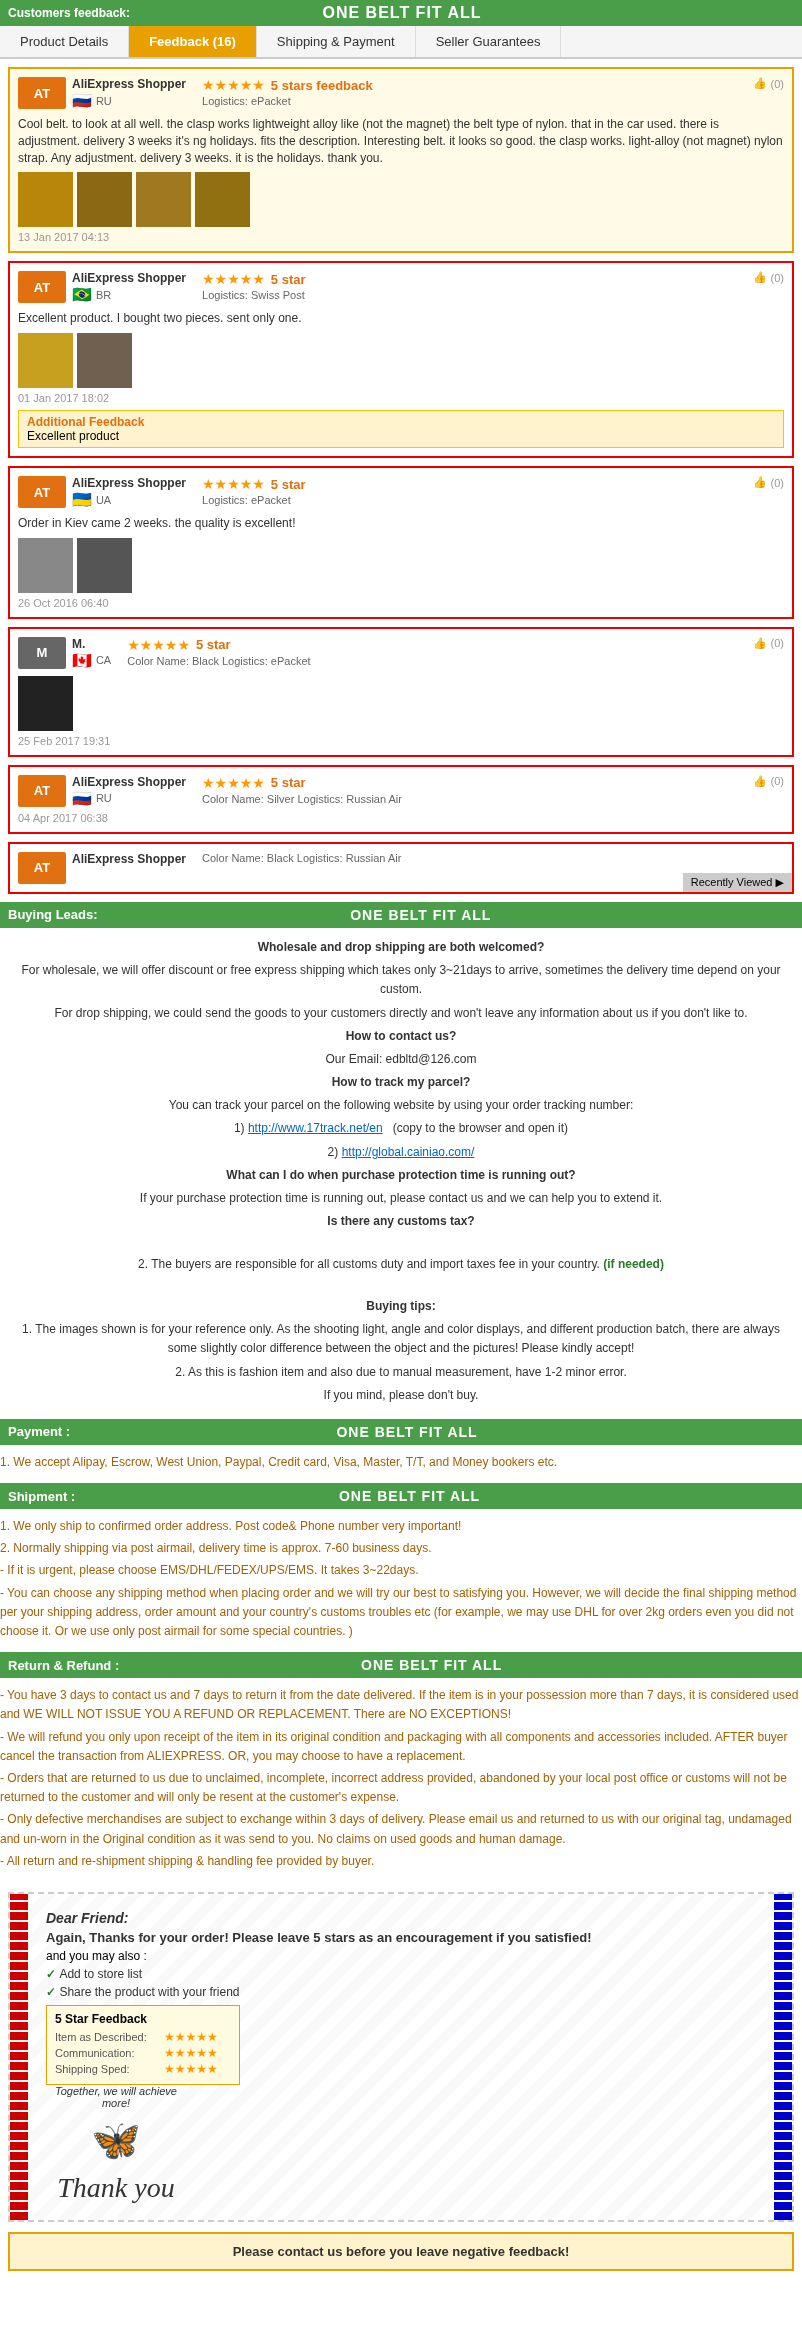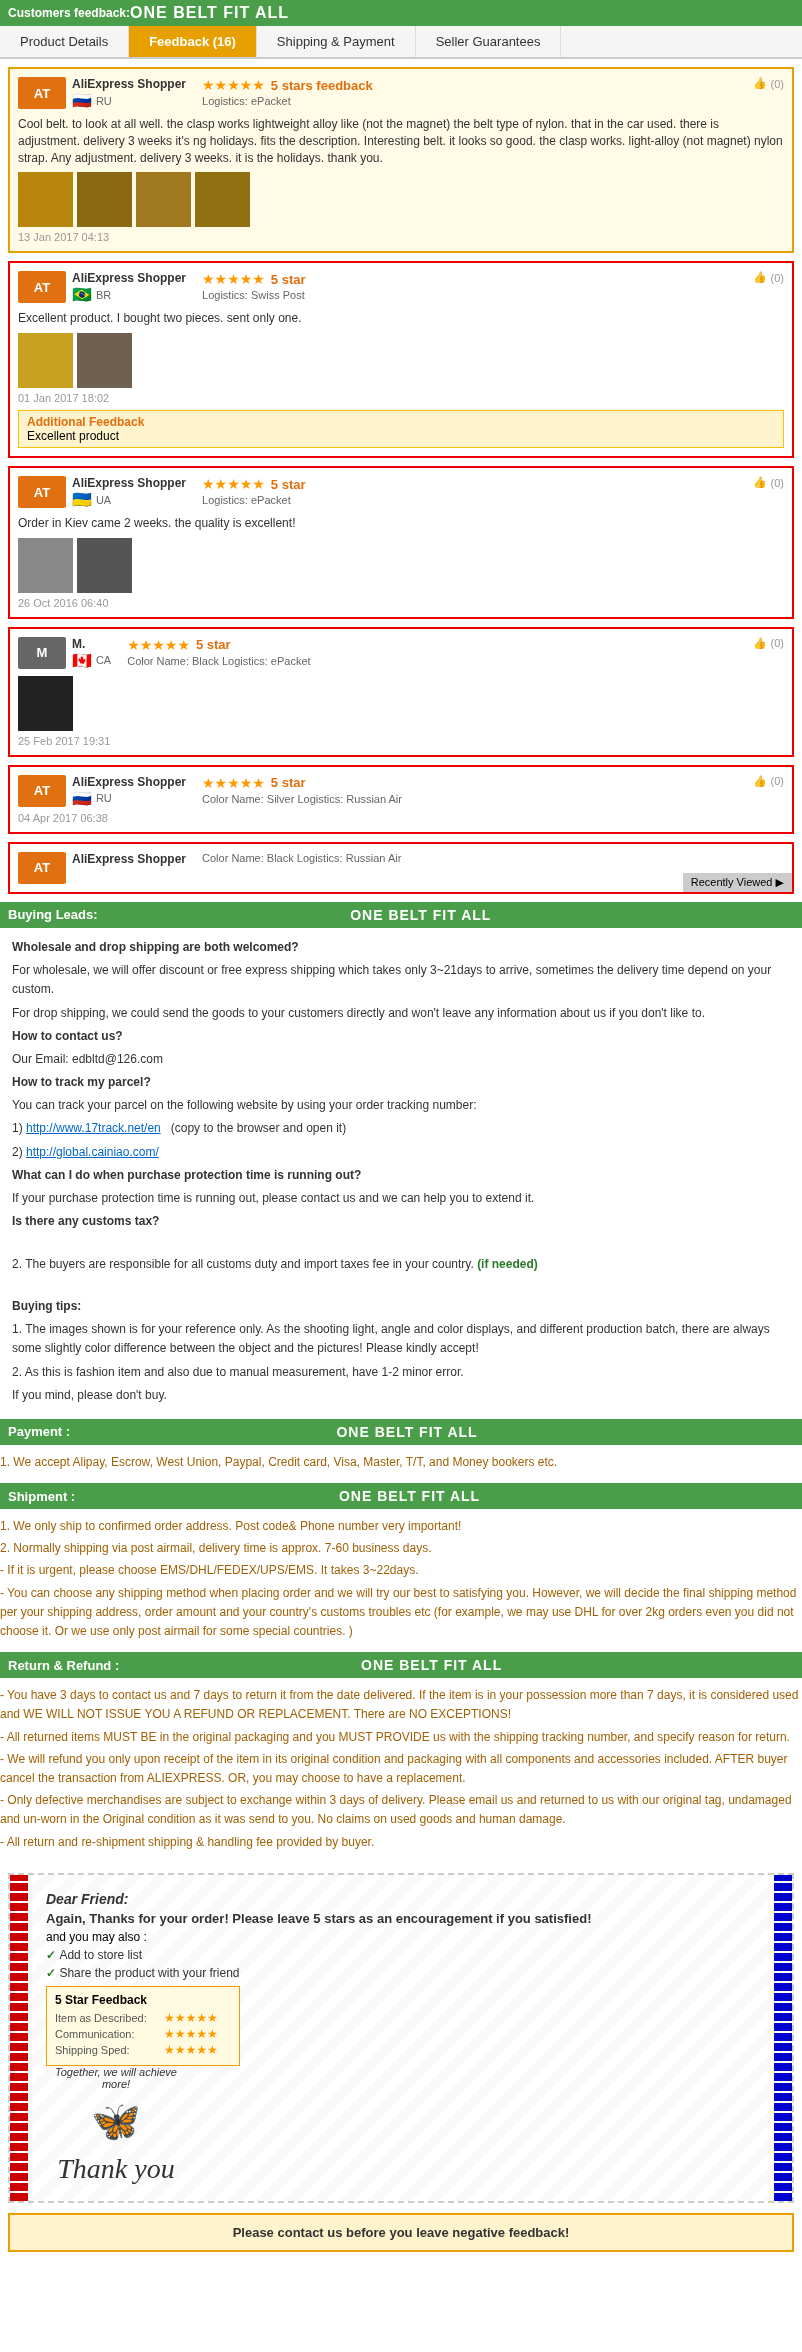--- a/index.html
+++ b/index.html
@@ -4,20 +4,21 @@
   <style>
     * { box-sizing: border-box; margin: 0; padding: 0; }
     body { font-family: Arial, sans-serif; font-size: 12px; width: 802px; background: #fff; }
 
     
     .header-bar {
       background: #4a9e4a;
       display: flex;
       align-items: center;
       padding: 4px 8px;
+      justify-content: space-between;
     }
     .header-bar .left-label {
       color: #fff;
       font-size: 12px;
       font-weight: bold;
     }
     .header-bar .center-title {
       color: #fff;
       font-size: 16px;
       font-weight: bold;
@@ -199,21 +200,21 @@
       font-weight: bold;
       letter-spacing: 1px;
     }
 
     .buying-leads {
       padding: 10px 12px;
       font-size: 12px;
       line-height: 1.6;
       color: #333;
     }
-    .buying-leads p { margin-bottom: 4px; }
+    .buying-leads p { margin-bottom: 4px; text-align: center; }
     .buying-leads .bold { font-weight: bold; }
     .buying-leads a { color: #0066cc; text-decoration: underline; }
     .buying-leads .green-bold { color: #2a7a2a; font-weight: bold; }
 
     
     .payment-section {
       background: #4a9e4a;
       display: flex;
       align-items: center;
       padding: 5px 8px;
@@ -600,22 +601,22 @@
   <p>- You can choose any shipping method when placing order and we will try our best to satisfying you. However, we will decide the final shipping method per your shipping address, order amount and your country's customs troubles etc (for example, we may use DHL for over 2kg orders even you did not choose it. Or we use only post airmail for some special countries. )</p>
 </div>
 
 <div class="payment-section">
   <span class="payment-label">Return &amp; Refund :</span>
   <span class="payment-title">ONE BELT FIT ALL</span>
   <span style="width:50px"></span>
 </div>
 <div class="content-block">
   <p>- You have 3 days to contact us and 7 days to return it from the date delivered. If the item is in your possession more than 7 days, it is considered used and WE WILL NOT ISSUE YOU A REFUND OR REPLACEMENT. There are NO EXCEPTIONS!</p>
-  <p>- All returned items MUST BE in the original packaging and you MUST PROVIDE us with the shipping tracking number, and specify reason for return.</p>
   <p>- We will refund you only upon receipt of the item in its original condition and packaging with all components and accessories included. AFTER buyer cancel the transaction from ALIEXPRESS. OR, you may choose to have a replacement.</p>
+  <p>- Orders that are returned to us due to unclaimed, incomplete, incorrect address provided, abandoned by your local post office or customs will not be returned to the customer and will only be resent at the customer's expense.</p>
   <p>- Only defective merchandises are subject to exchange within 3 days of delivery. Please email us and returned to us with our original tag, undamaged and un-worn in the Original condition as it was send to you. No claims on used goods and human damage.</p>
   <p>- All return and re-shipment shipping &amp; handling fee provided by buyer.</p>
 </div>
 
 <div class="thank-you-card">
   <div class="thank-card-inner">
     <div class="dear-friend">Dear Friend:</div>
     <div class="thanks-msg">Again, Thanks for your order! Please leave 5 stars as an encouragement if you satisfied!</div>
     <div style="font-size:12px;margin-top:4px">and you may also :</div>
     <div class="card-row">

